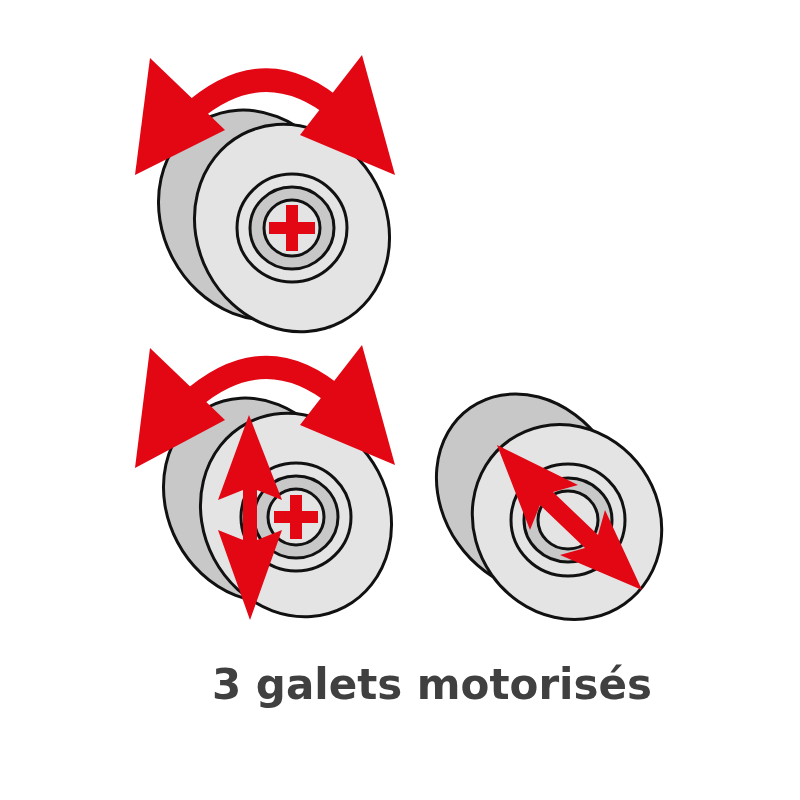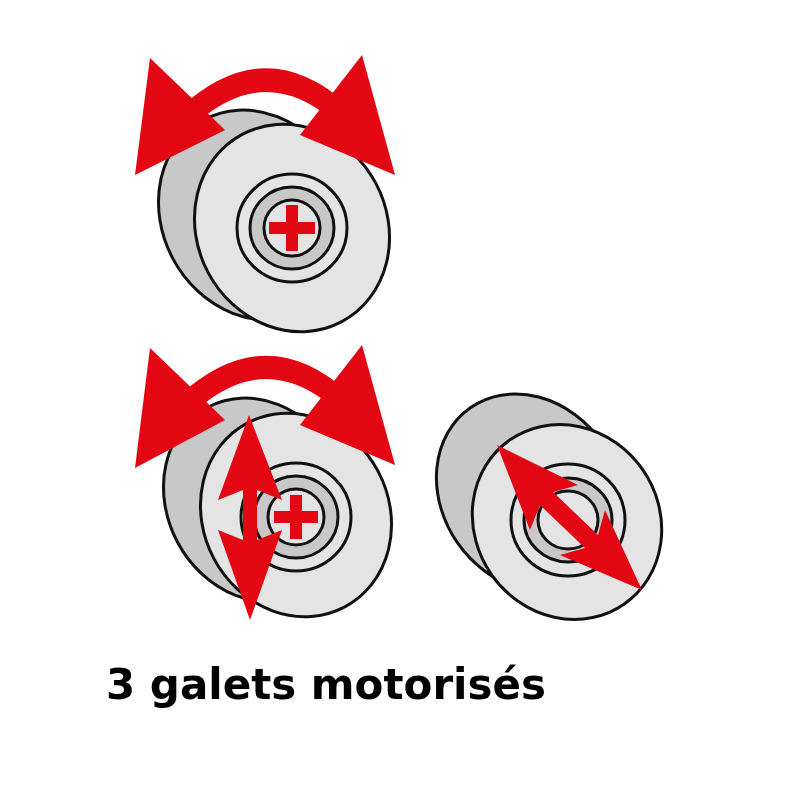--- a/index.html
+++ b/index.html
@@ -1,21 +1,21 @@
 <!DOCTYPE html>
 <html><head>
 <meta charset="utf-8">
 <style>
   html, body { margin: 0; padding: 0; background: #ffffff; }
   body { width: 800px; height: 800px; position: relative; overflow: hidden; }
   #diagram { position: absolute; left: 0; top: 0; width: 800px; height: 800px; }
   .caption {
-    position: absolute; left: 0; top: 660px; width: 652px; text-align: center;
+    position: absolute; left: 0; top: 660px; width: 652px; text-align: right;
     font-family: "DejaVu Sans", sans-serif; font-weight: bold; font-size: 42px;
-    color: #000000; letter-spacing: 0px;
+    color: #404040; letter-spacing: 0px;
   }
 </style>
 </head>
 <body>
 
 <svg id="diagram" viewBox="0 0 800 800" xmlns="http://www.w3.org/2000/svg">
 
   <g>
 
     <ellipse cx="255" cy="215" rx="93" ry="108" transform="rotate(-28 255 215)" fill="#c8c8c8" stroke="#111" stroke-width="3"></ellipse>

